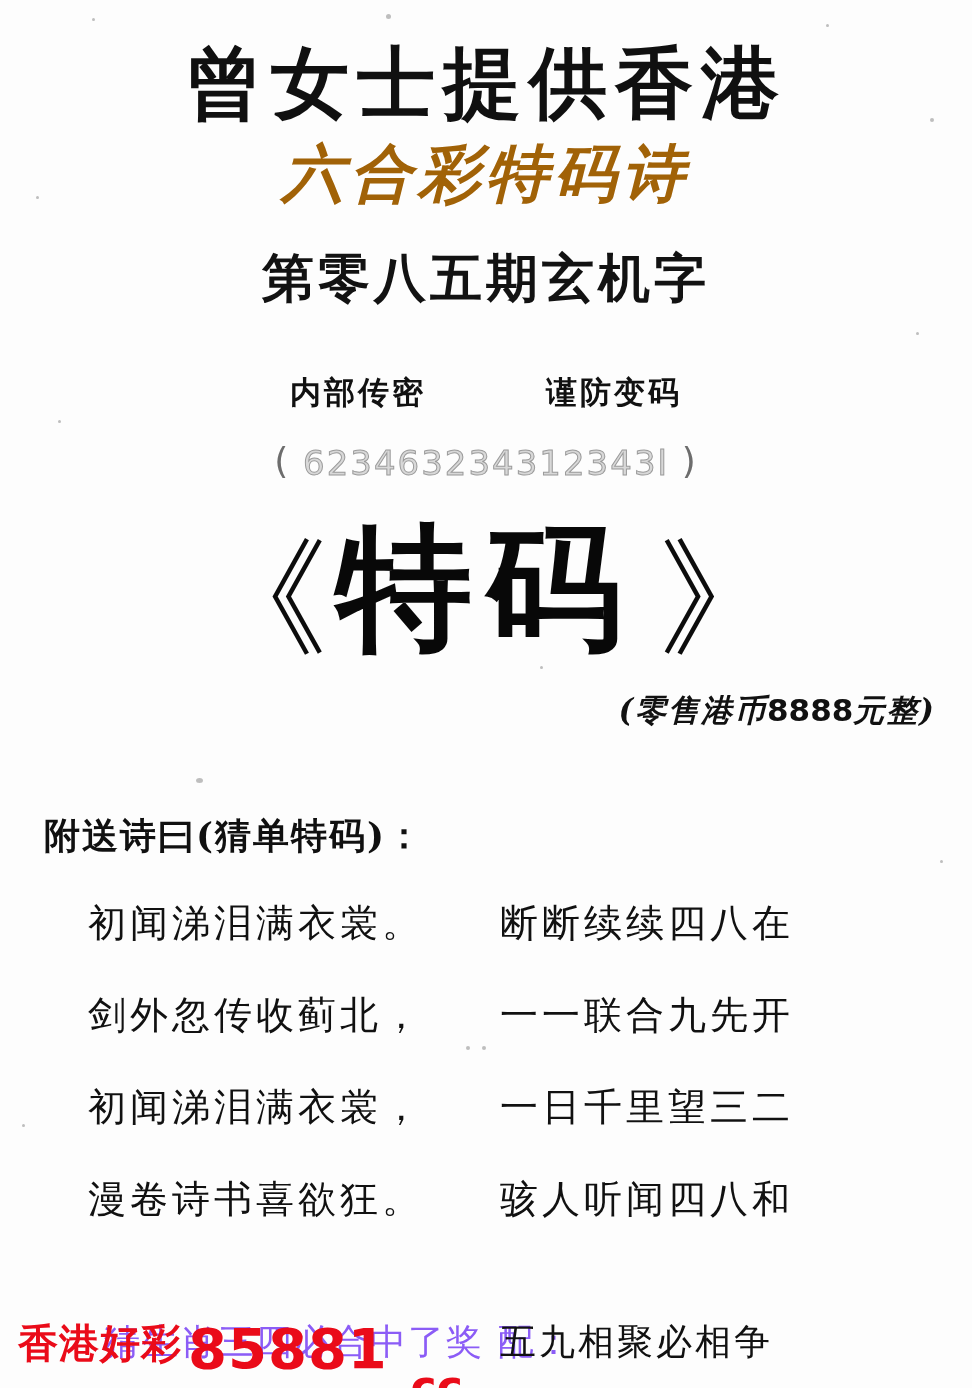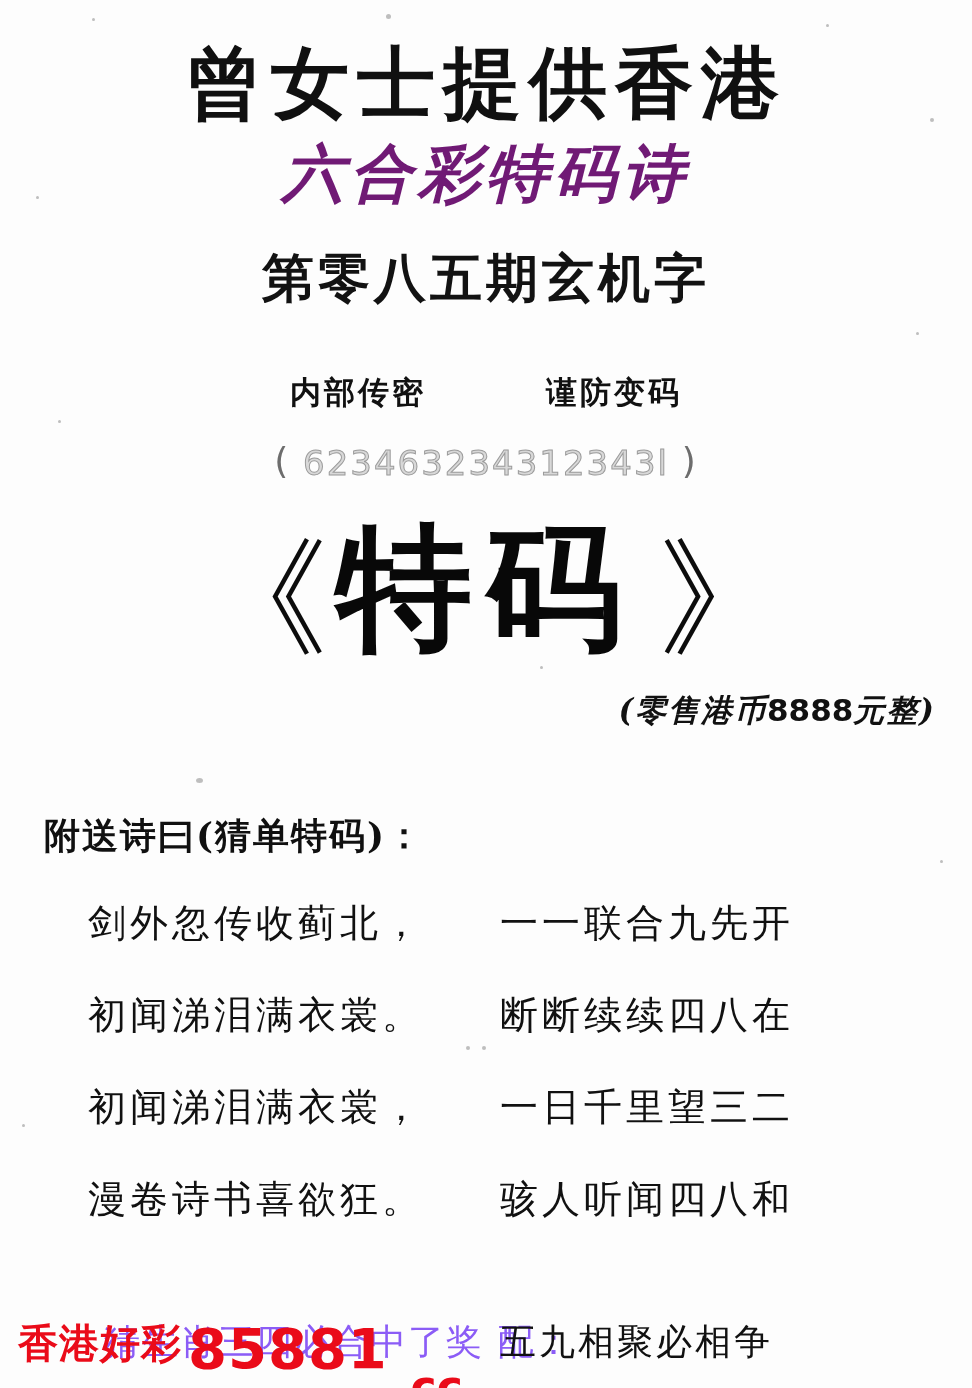--- a/index.html
+++ b/index.html
@@ -39,21 +39,21 @@
   .title-2 {
     position: absolute;
     left: 0; right: 0;
     top: 132px;
     text-align: center;
     font-family: "DejaVu Serif", serif;
     font-weight: bold;
     font-style: italic;
     font-size: 62px;
     letter-spacing: 6px;
-    color: #701a75;
+    color: #a16207;
     white-space: nowrap;
   }
   .title-3 {
     position: absolute;
     left: 0; right: 0;
     top: 244px;
     text-align: center;
     font-family: "DejaVu Serif", serif;
     font-weight: bold;
     font-size: 52px;
@@ -269,26 +269,26 @@
   </div>
 
   <div class="price">
     <span>(</span><span>零售港币</span><span class="num">8888</span><span>元整</span><span>)</span>
   </div>
 
   <div class="poem-head">附送诗曰(猜单特码)：</div>
 
   <div class="poem">
     <div class="poem-row">
+      <div class="poem-left">初闻涕泪满衣裳。</div>
+      <div class="poem-right">断断续续四八在</div>
+    </div>
+    <div class="poem-row">
       <div class="poem-left">剑外忽传收蓟北，</div>
       <div class="poem-right">一一联合九先开</div>
-    </div>
-    <div class="poem-row">
-      <div class="poem-left">初闻涕泪满衣裳。</div>
-      <div class="poem-right">断断续续四八在</div>
     </div>
     <div class="poem-row">
       <div class="poem-left">初闻涕泪满衣裳，</div>
       <div class="poem-right">一日千里望三二</div>
     </div>
     <div class="poem-row">
       <div class="poem-left">漫卷诗书喜欲狂。</div>
       <div class="poem-right">骇人听闻四八和</div>
     </div>
   </div>

